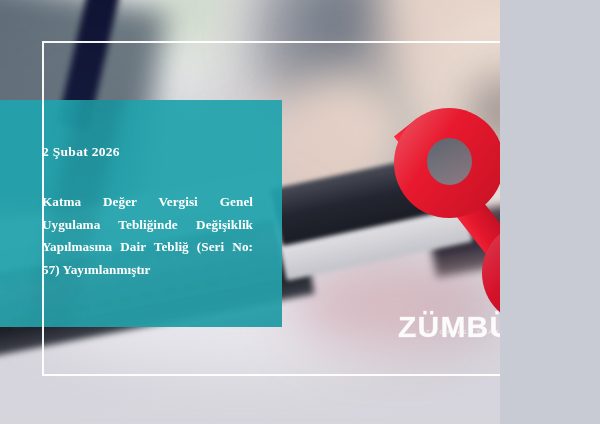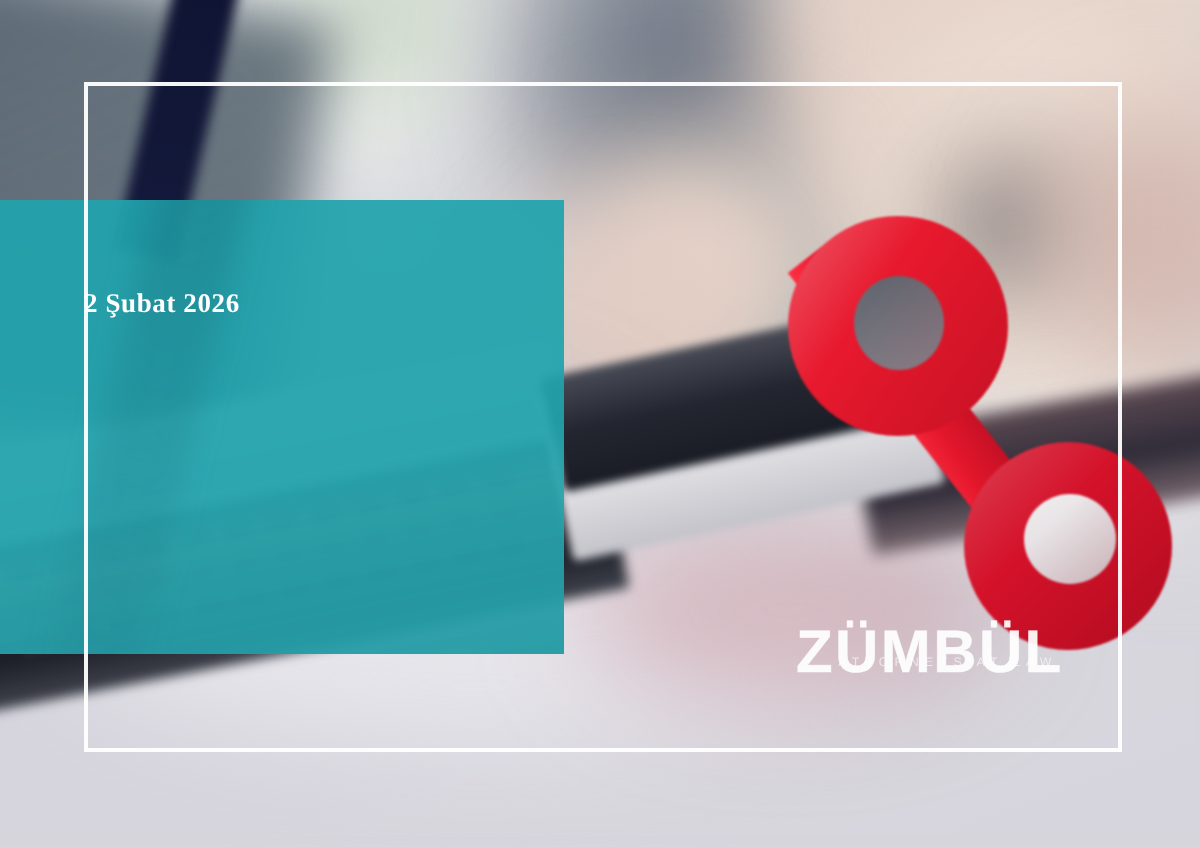--- a/index.html
+++ b/index.html
@@ -1,21 +1,21 @@
 <!DOCTYPE html>
 <html><head>
 <meta charset="utf-8">
 <style>
   html,body{margin:0;padding:0;}
   body{
     width:600px;height:424px;overflow:hidden;
     font-family:"Liberation Serif", serif;
     background:#c9cbd4;
   }
-  .stage{position:relative;width:600px;height:424px;overflow:hidden;background:#000000;}
+  .stage{position:relative;width:500px;height:424px;overflow:hidden;background:#000000;}
 
   
   .photo{position:absolute;inset:0;overflow:hidden;}
   .photo-layer{position:absolute;inset:-40px;}
 
   .bg-base{
     background:
       radial-gradient(circle at 78% 18%, rgba(226,214,208,0.95) 0%, rgba(226,214,208,0) 42%),
       radial-gradient(circle at 28% 8%, rgba(236,238,238,0.95) 0%, rgba(236,238,238,0) 38%),
       linear-gradient(160deg,#b9bcc6 0%,#c3c5cf 28%,#cfd0d8 55%,#d9d8dd 78%,#cfcdd3 100%);
@@ -243,20 +243,21 @@
       <div class="ring ring-o2"></div>
       <div class="ring ring-o2-shade"></div>
     </div>
   </div>
 
   <div class="teal-panel">
     <div class="teal-streak"></div>
     <div class="teal-streak2"></div>
     <div class="teal-inner">
       <p class="date">2 Şubat 2026</p>
+      <p class="headline">Katma Değer Vergisi Genel Uygulama Tebliğinde Değişiklik Yapılmasına Dair Tebliğ (Seri No: 57) Yayımlanmıştır</p>
     </div>
   </div>
 
   <div class="frame"></div>
 
   <div class="logo">
     <div class="logo-word">ZÜMBÜL</div>
     <div class="logo-sub">ATTORNEYS AT LAW</div>
   </div>
 

